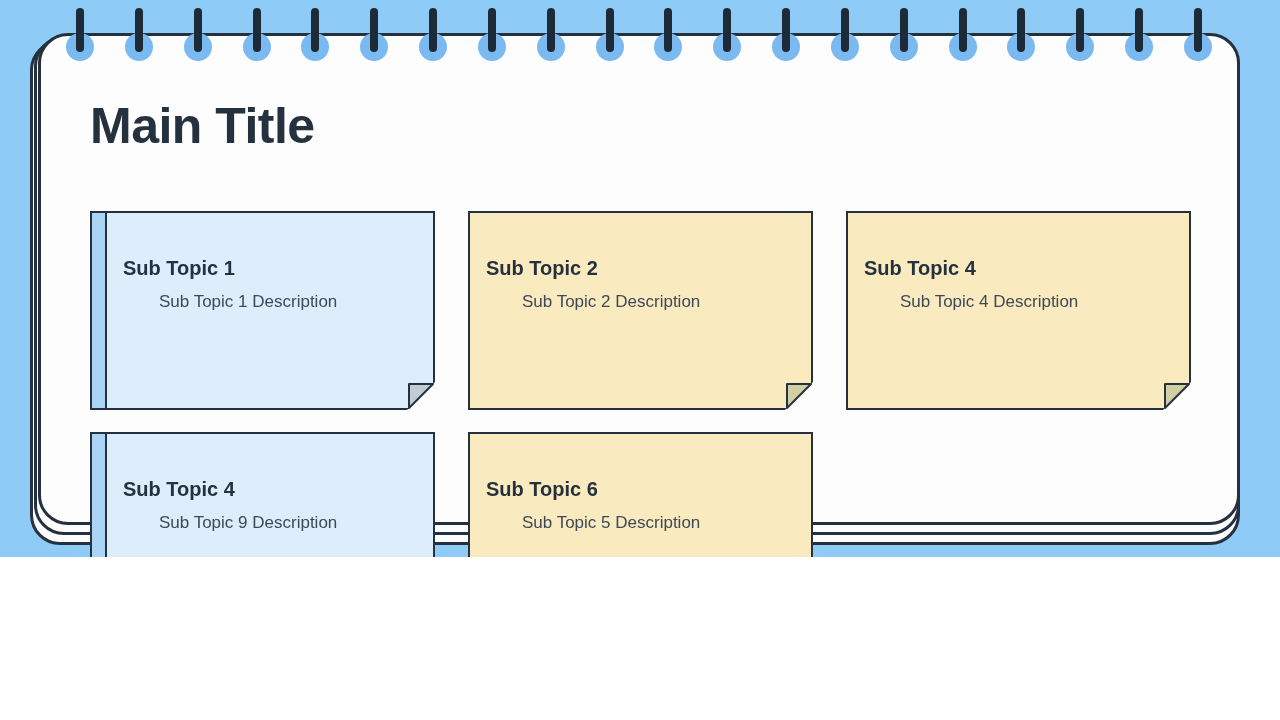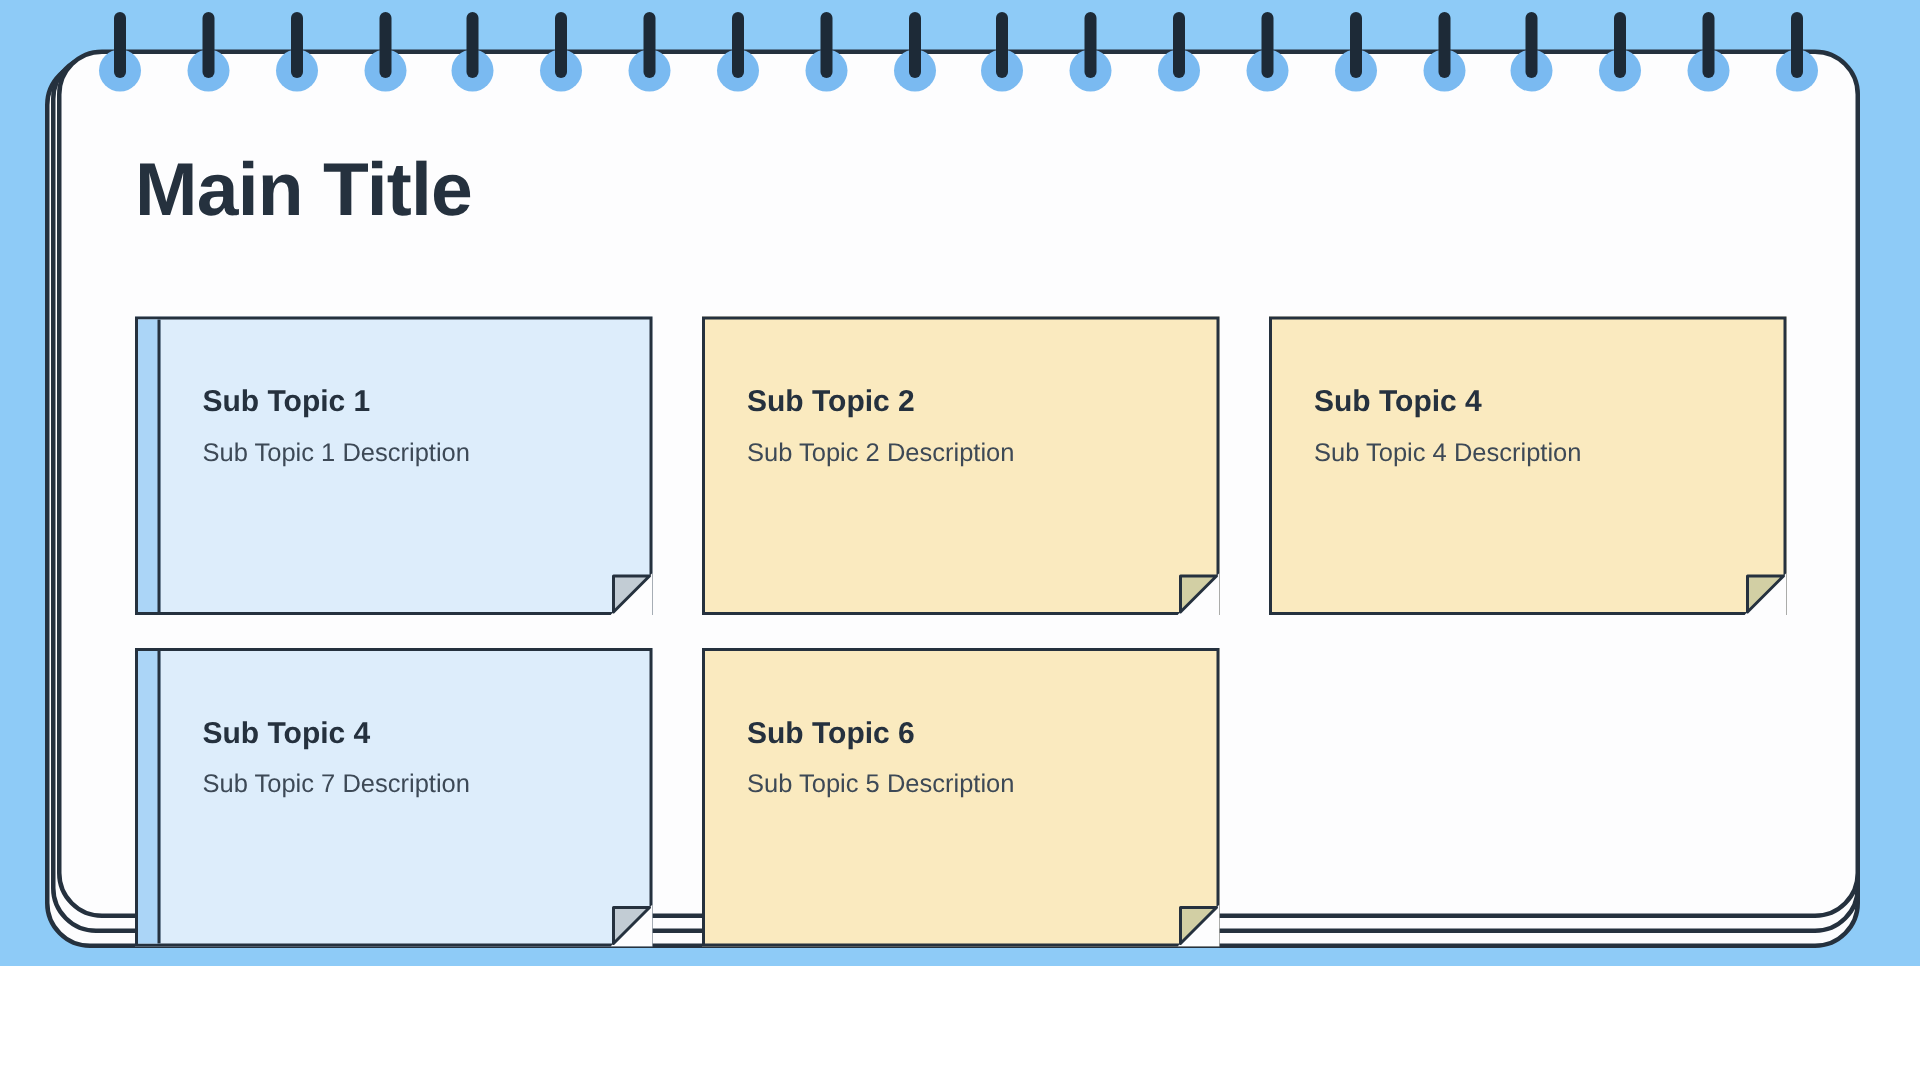--- a/index.html
+++ b/index.html
@@ -17,21 +17,21 @@
     --text-desc: #3d4956;
   }
   * { margin: 0; padding: 0; box-sizing: border-box; }
   html, body {
     width: 1280px; height: 720px;
     font-family: "Liberation Sans", "DejaVu Sans", sans-serif;
     overflow: hidden;
   }
   .stage {
     position: relative;
-    width: 1280px; height: 644px;
+    width: 1280px; height: 557px;
     background: var(--bg);
     overflow: hidden;
   }
   
   .page-layer {
     position: absolute;
     background: var(--page);
     border: 3px solid var(--outline);
     border-radius: 30px;
   }
@@ -97,32 +97,33 @@
   }
   .card.blue   { background: var(--blue-card-body); }
   .card.yellow { background: var(--yellow-card-body); flex-direction: column; }
   .card .strip {
     flex: none;
     width: 15px;
     border-right: 2px solid var(--outline);
   }
   .card.blue .strip   { background: var(--blue-card-strip); }
   .card.yellow .strip { background: var(--yellow-card-strip); }
-  .card .content { padding: 42px 18px 0 28px; }
+  .card .content { padding: 42px 18px 0 16px; }
   .card-title {
     font-size: 20px;
     font-weight: 700;
     color: var(--outline);
     line-height: 1.35;
   }
   .card-desc {
     margin-top: 9px;
     font-size: 17px;
     color: var(--text-desc);
     line-height: 1.3;
+    margin-left: 36px;
   }
   .fold {
     position: absolute;
     right: -2px; bottom: -2px;
     width: 28px; height: 28px;
     display: block;
   }
   .fold .cover { fill: var(--page); }
   .fold .flap  { stroke: var(--outline); stroke-width: 2; stroke-linejoin: round; }
   .card.blue .flap   { fill: var(--blue-card-fold); }
@@ -253,21 +254,21 @@
     </div>
     <svg class="fold" viewBox="0 0 28 28" aria-hidden="true">
       <polygon class="cover" points="28,0 28,28 0,28"></polygon>
       <polygon class="flap" points="2,2 26,2 2,26"></polygon>
     </svg>
   </div>
         <div class="card blue">
     <div class="strip"></div>
     <div class="content">
       <div class="card-title">Sub Topic 4</div>
-      <div class="card-desc">Sub Topic 7 Description</div>
+      <div class="card-desc">Sub Topic 9 Description</div>
     </div>
     <svg class="fold" viewBox="0 0 28 28" aria-hidden="true">
       <polygon class="cover" points="28,0 28,28 0,28"></polygon>
       <polygon class="flap" points="2,2 26,2 2,26"></polygon>
     </svg>
   </div>
         <div class="card yellow">
     <div class="strip"></div>
     <div class="content">
       <div class="card-title">Sub Topic 6</div>

